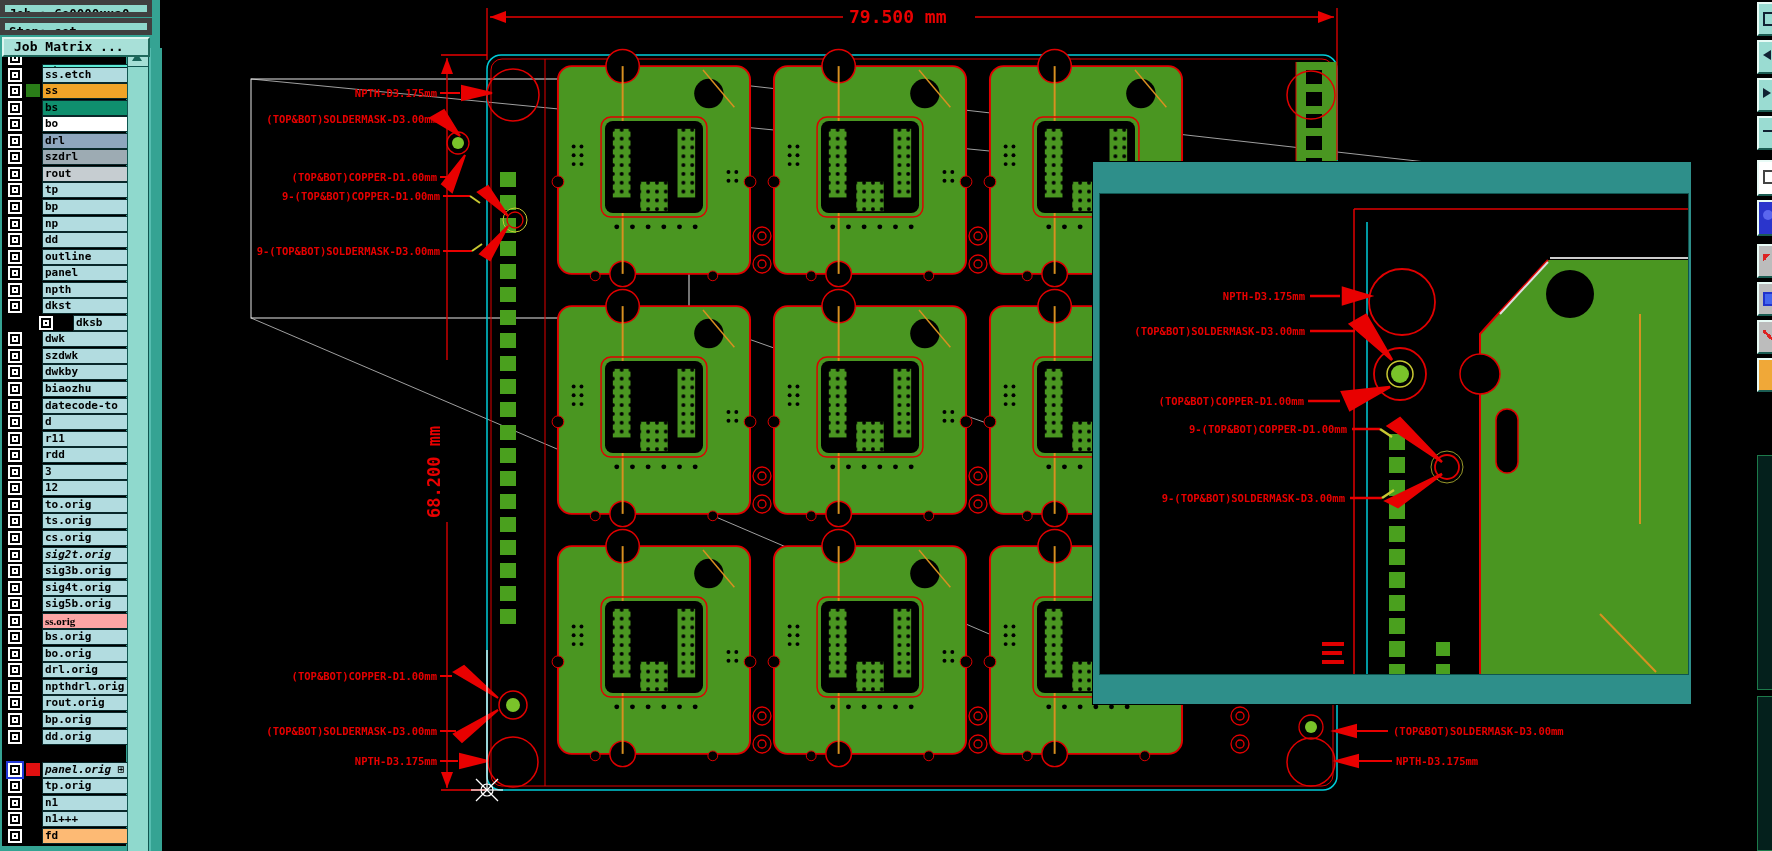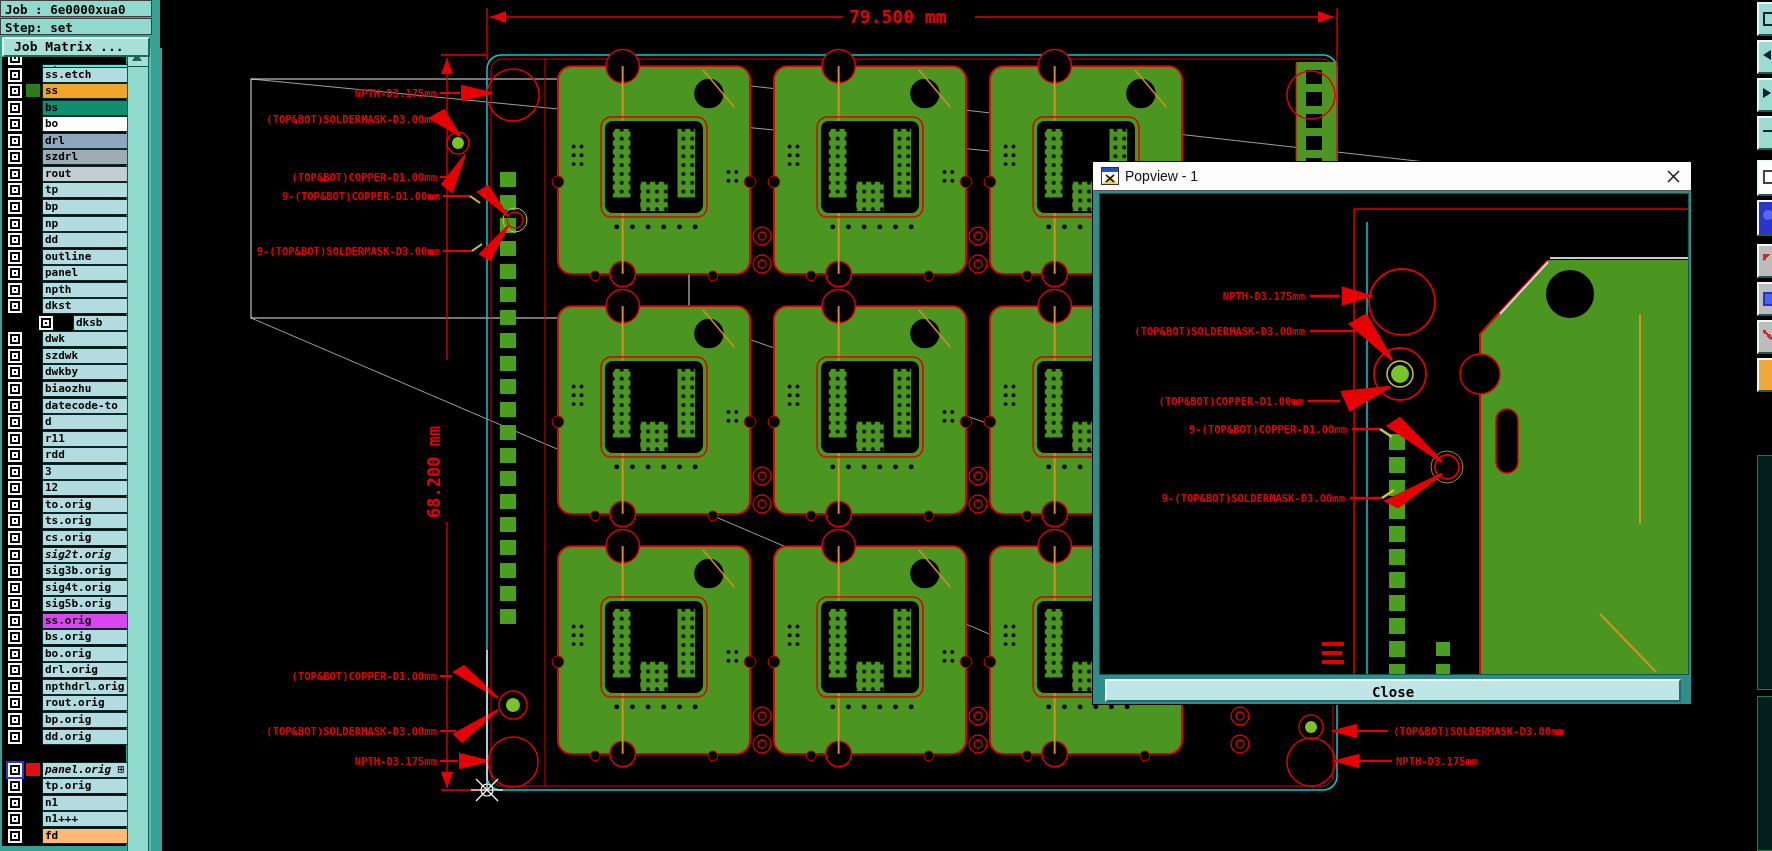--- a/index.html
+++ b/index.html
@@ -3,21 +3,21 @@
 <meta charset="utf-8">
 <style>
   html,body{margin:0;padding:0;background:#000;}
   #screen{position:relative;width:1772px;height:851px;overflow:hidden;background:#000;
           font-family:"DejaVu Sans Mono",monospace;}
   
   #sidebar{position:absolute;left:0;top:0;width:160px;height:851px;background:#35a393;z-index:40;}
   #listbg{position:absolute;left:2px;top:48px;width:124px;height:798px;background:#000;}
   .hbox{position:absolute;left:0;width:152px;height:17px;background:#8fd9cd;color:#000;
         font:bold 12.5px "DejaVu Sans Mono",monospace;line-height:17px;padding-left:4px;
-        border:1px solid #404040;box-sizing:border-box;white-space:nowrap;overflow:hidden;z-index:45;}
+        border:5px solid #404040;box-sizing:border-box;white-space:nowrap;overflow:hidden;z-index:45;}
   #jobmatrix{position:absolute;left:2px;top:37px;width:148px;height:20px;background:#a8e0d8;
         border-top:2px solid #ddf6f0;border-left:2px solid #ddf6f0;
         border-bottom:2px solid #20685c;border-right:2px solid #20685c;
         font:bold 13px "DejaVu Sans Mono",monospace;line-height:16px;color:#000;
         padding-left:10px;box-sizing:border-box;z-index:45;white-space:nowrap;}
   #hdrmask{position:absolute;left:0;top:0;width:160px;height:48px;background:#35a393;z-index:44;}
   .lrow{position:absolute;left:2px;width:124px;height:16px;}
   .cb{position:absolute;left:6px;top:1px;width:10px;height:10px;background:#000;
       border:2px solid #fff;display:inline-block;}
   .cbi{position:absolute;left:2px;top:2px;width:2px;height:2px;border:2px solid #fff;background:#000;}
@@ -272,34 +272,20 @@
   <div class="anno" style="right:1335px;top:171px;">(TOP&amp;BOT)COPPER-D1.00mm</div>
   <div class="anno" style="right:1332px;top:190px;">9-(TOP&amp;BOT)COPPER-D1.00mm</div>
   <div class="anno" style="right:1332px;top:245px;">9-(TOP&amp;BOT)SOLDERMASK-D3.00mm</div>
   <div class="anno" style="right:1335px;top:670px;">(TOP&amp;BOT)COPPER-D1.00mm</div>
   <div class="anno" style="right:1335px;top:725px;">(TOP&amp;BOT)SOLDERMASK-D3.00mm</div>
   <div class="anno" style="right:1335px;top:755px;">NPTH-D3.175mm</div>
   <div class="anno" style="left:1393px;top:725px;">(TOP&amp;BOT)SOLDERMASK-D3.00mm</div>
   <div class="anno" style="left:1396px;top:755px;">NPTH-D3.175mm</div>
 
   <div id="popup">
-    <div id="ptitle">
-      <svg class="icon" width="18" height="18">
-        <rect x="0.5" y="0.5" width="17" height="17" fill="#fff" stroke="#333"></rect>
-        <rect x="1" y="1" width="16" height="4" fill="#2a50c8"></rect>
-        <polygon points="1,17 9,8 17,17" fill="#e8d84a"></polygon>
-        <line x1="5" y1="8" x2="13" y2="15" stroke="#000" stroke-width="1.6"></line>
-        <line x1="13" y1="8" x2="5" y2="15" stroke="#000" stroke-width="1.6"></line>
-      </svg>
-      <span class="ttl">Popview - 1</span>
-      <svg id="pclosex" width="15" height="15">
-        <line x1="2" y1="2" x2="13" y2="13" stroke="#222" stroke-width="1.6"></line>
-        <line x1="13" y1="2" x2="2" y2="13" stroke="#222" stroke-width="1.6"></line>
-      </svg>
-    </div>
 
     <div id="pcanvas">
       <svg width="588" height="480" style="position:absolute;left:0;top:0">
 
         <line x1="254" y1="15" x2="588" y2="15" stroke="#e00000" stroke-width="1.5"></line>
         <line x1="254" y1="15" x2="254" y2="480" stroke="#e00000" stroke-width="1.5"></line>
         <line x1="267" y1="28" x2="267" y2="480" stroke="#00ccd8" stroke-width="1.5"></line>
 
         <polygon points="448,66 588,66 588,480 380,480 380,140 398,120" fill="#4a9621"></polygon>
         <path d="M448,66 L398,120 L380,140 L380,480" fill="none" stroke="#e00000" stroke-width="2"></path>
@@ -350,21 +336,20 @@
         <line x1="280" y1="235" x2="292" y2="243" stroke="#c8c832" stroke-width="2.5"></line>
         <line x1="282" y1="304" x2="294" y2="296" stroke="#c8c832" stroke-width="2.5"></line>
       </svg>
       <div class="anno" style="right:383px;top:96px;">NPTH-D3.175mm</div>
       <div class="anno" style="right:383px;top:131px;">(TOP&amp;BOT)SOLDERMASK-D3.00mm</div>
       <div class="anno" style="right:384px;top:201px;">(TOP&amp;BOT)COPPER-D1.00mm</div>
       <div class="anno" style="right:341px;top:229px;">9-(TOP&amp;BOT)COPPER-D1.00mm</div>
       <div class="anno" style="right:343px;top:298px;">9-(TOP&amp;BOT)SOLDERMASK-D3.00mm</div>
     </div>
 
-    <div id="pclose">Close</div>
   </div>
 
   <div id="rtools">
     <div class="rbtn" style="top:2px;height:34px;background:#9adcd2;">
         <span class="g" style="border:2px solid #123;"></span>
       </div>
     <div class="rbtn" style="top:40px;height:34px;background:#9adcd2;">
         <span class="g" style="border-top:5px solid transparent;border-bottom:5px solid transparent;border-right:8px solid #123;width:0;height:0;"></span>
       </div>
     <div class="rbtn" style="top:78px;height:34px;background:#9adcd2;">
@@ -634,21 +619,21 @@
             <span class="cbi"></span>
           </span>
           <span class="sw" style="background: rgb(0, 0, 0);"></span>
           <span class="ll" style="background: rgb(178, 220, 224);">sig5b.orig</span>
         </div>
         <div class="lrow" style="top: 612.7px;">
           <span class="cb">
             <span class="cbi"></span>
           </span>
           <span class="sw" style="background: rgb(0, 0, 0);"></span>
-          <span class="ll" style="background: #d946ef;">ss.orig</span>
+          <span class="ll" style="background: #fca5a5; font-family: Liberation Serif, serif;">ss.orig</span>
         </div>
         <div class="lrow" style="top: 629.25px;">
           <span class="cb">
             <span class="cbi"></span>
           </span>
           <span class="sw" style="background: rgb(0, 0, 0);"></span>
           <span class="ll" style="background: rgb(178, 220, 224);">bs.orig</span>
         </div>
         <div class="lrow" style="top: 645.8px;">
           <span class="cb">

